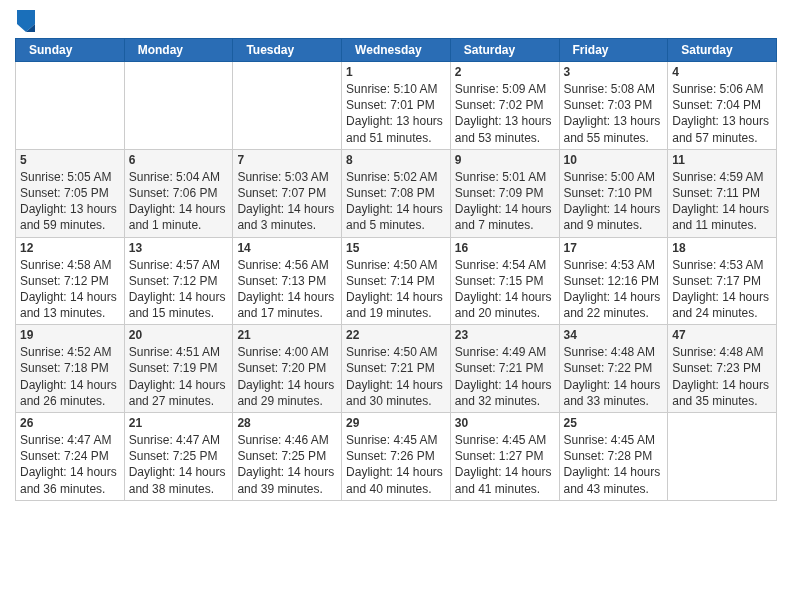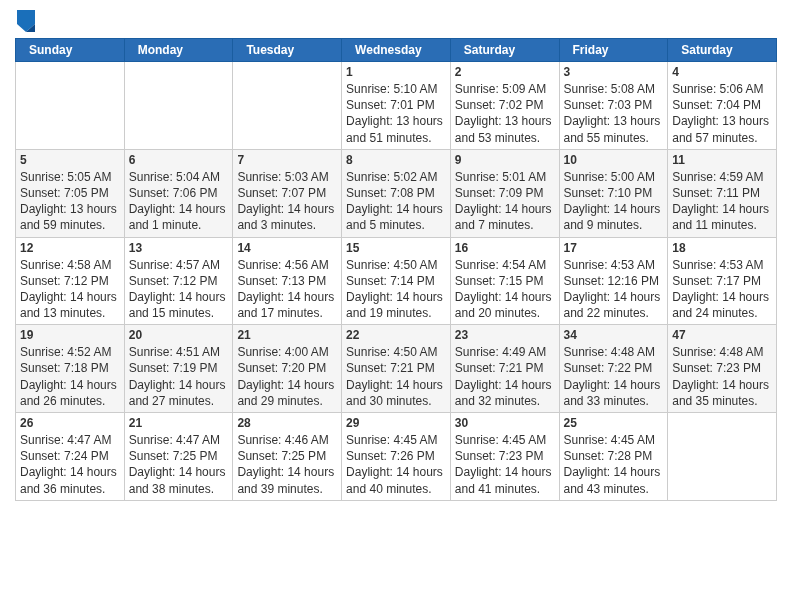--- a/index.html
+++ b/index.html
@@ -337,21 +337,21 @@
           <td>
             <span class="day-num">29</span>
             <div class="day-info">Sunrise: 4:45 AM
 Sunset: 7:26 PM
 Daylight: 14 hours
 and 40 minutes.</div>
           </td>
           <td>
             <span class="day-num">30</span>
             <div class="day-info">Sunrise: 4:45 AM
-Sunset: 7:23 PM
+Sunset: 1:27 PM
 Daylight: 14 hours
 and 41 minutes.</div>
           </td>
           <td>
             <span class="day-num">25</span>
             <div class="day-info">Sunrise: 4:45 AM
 Sunset: 7:28 PM
 Daylight: 14 hours
 and 43 minutes.</div>
           </td>

